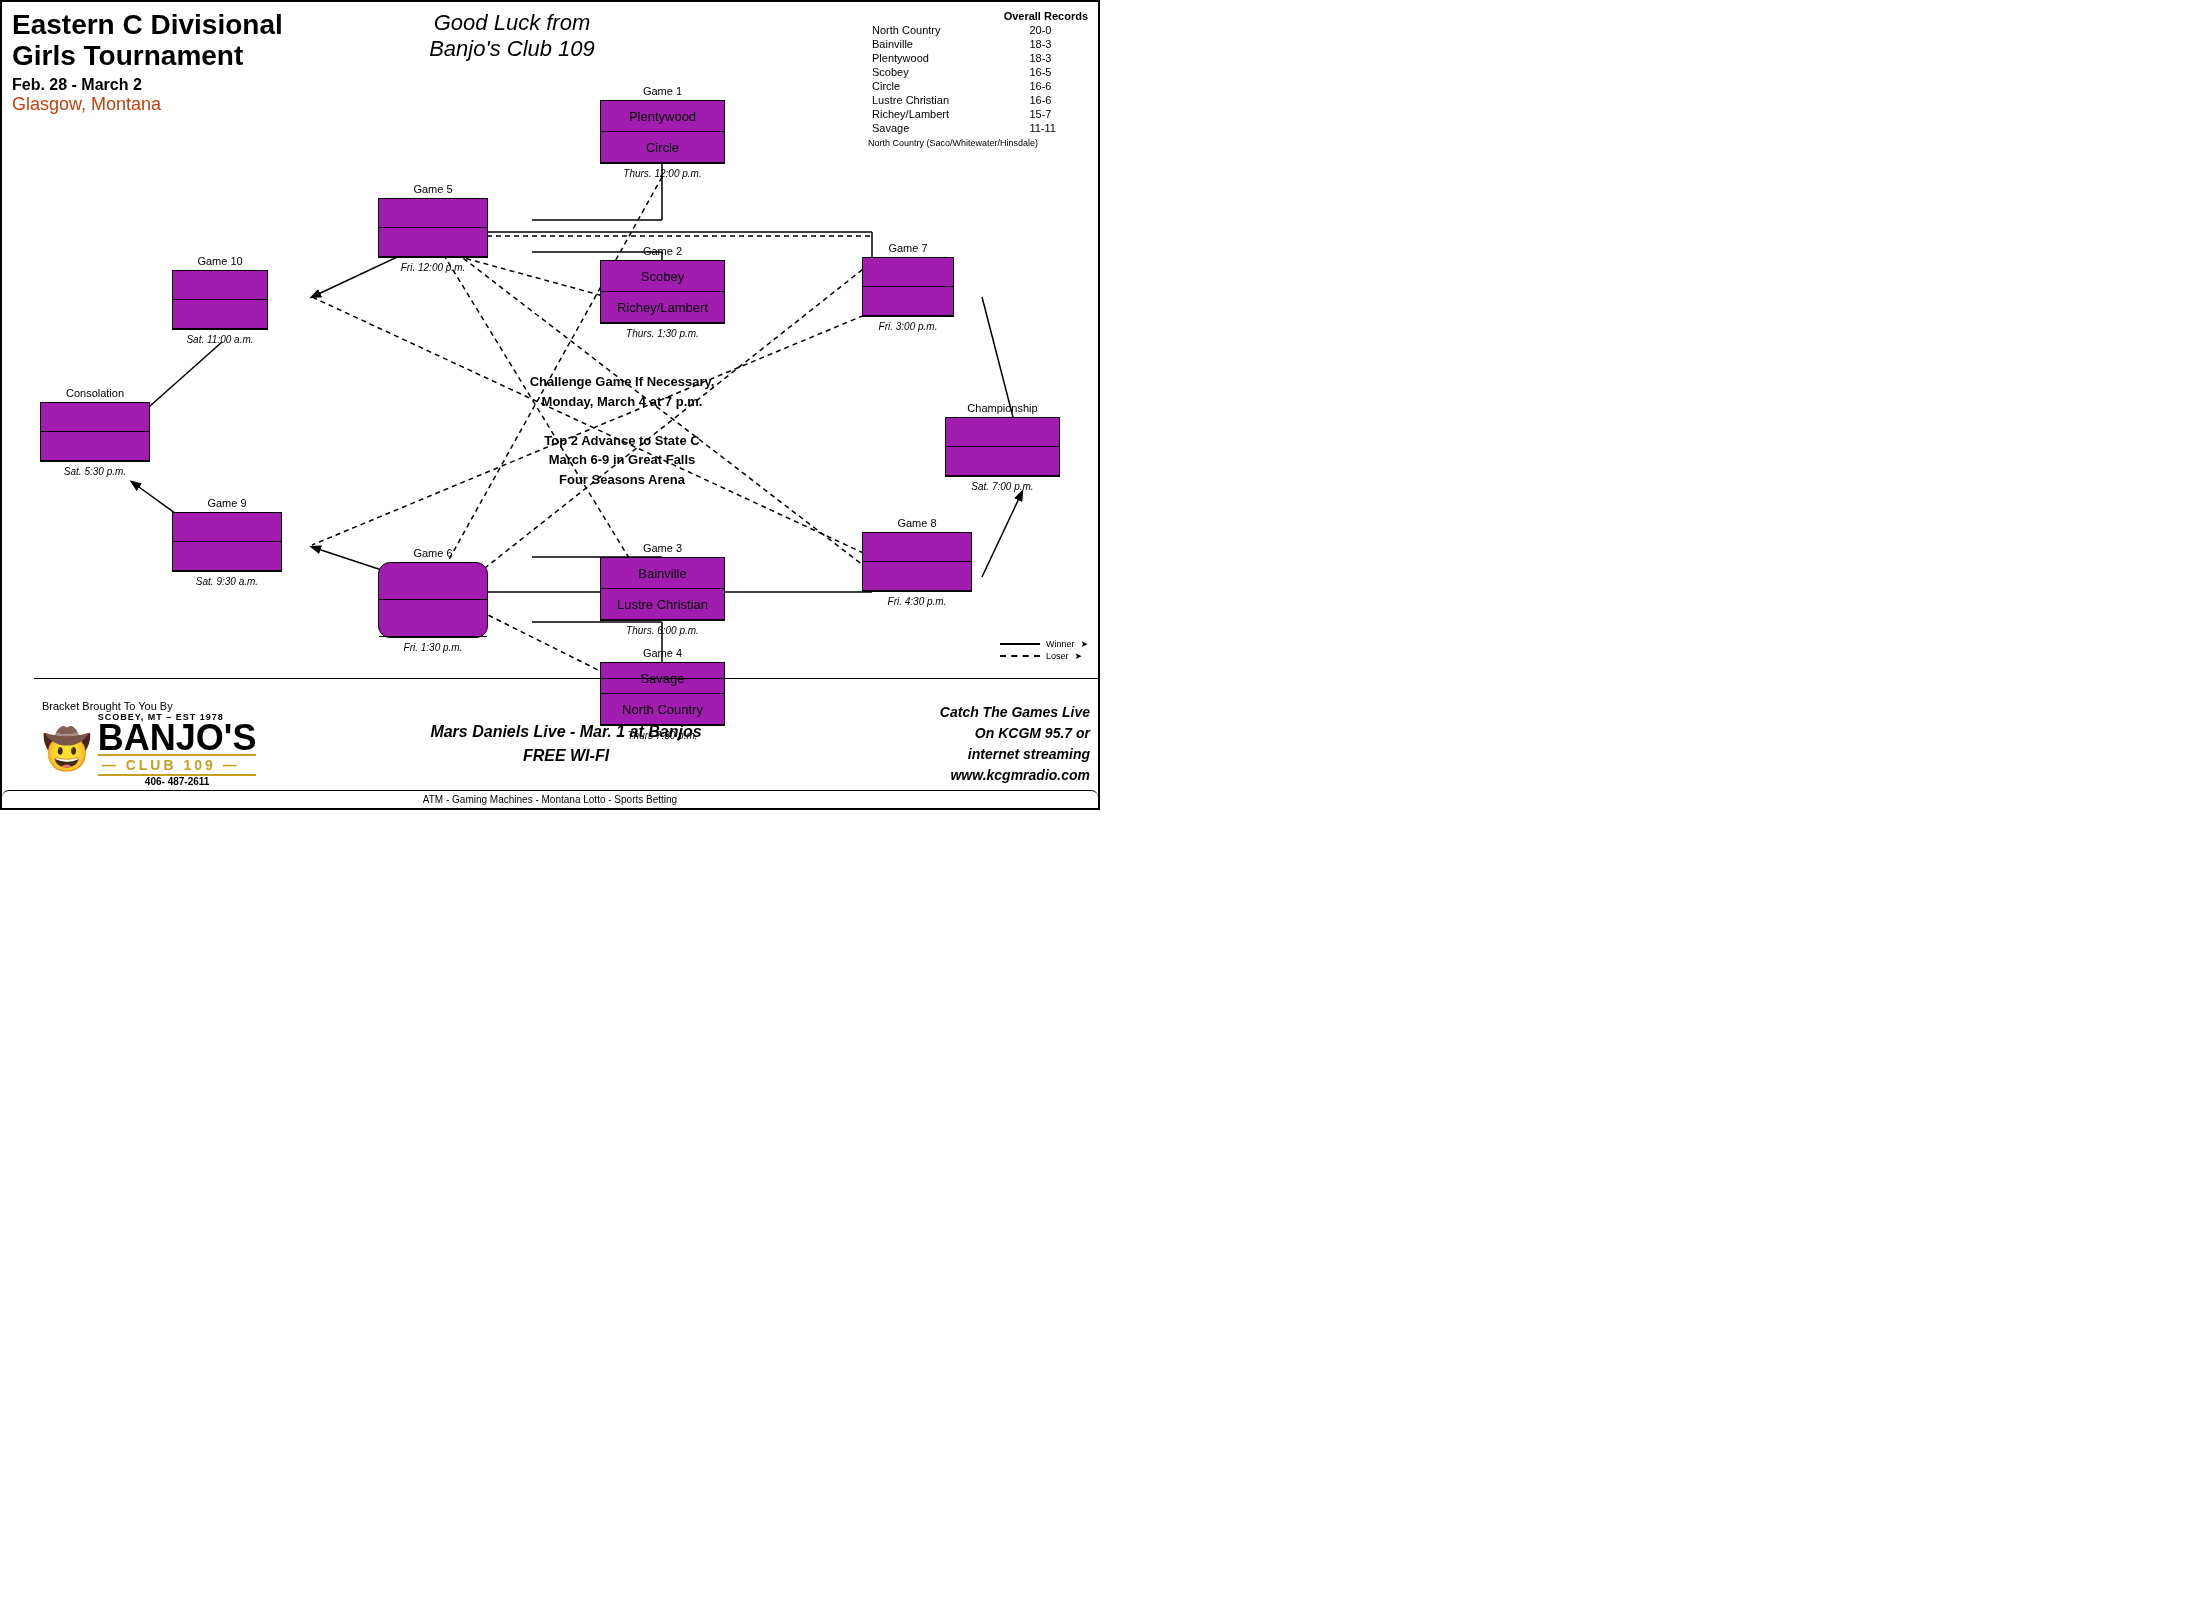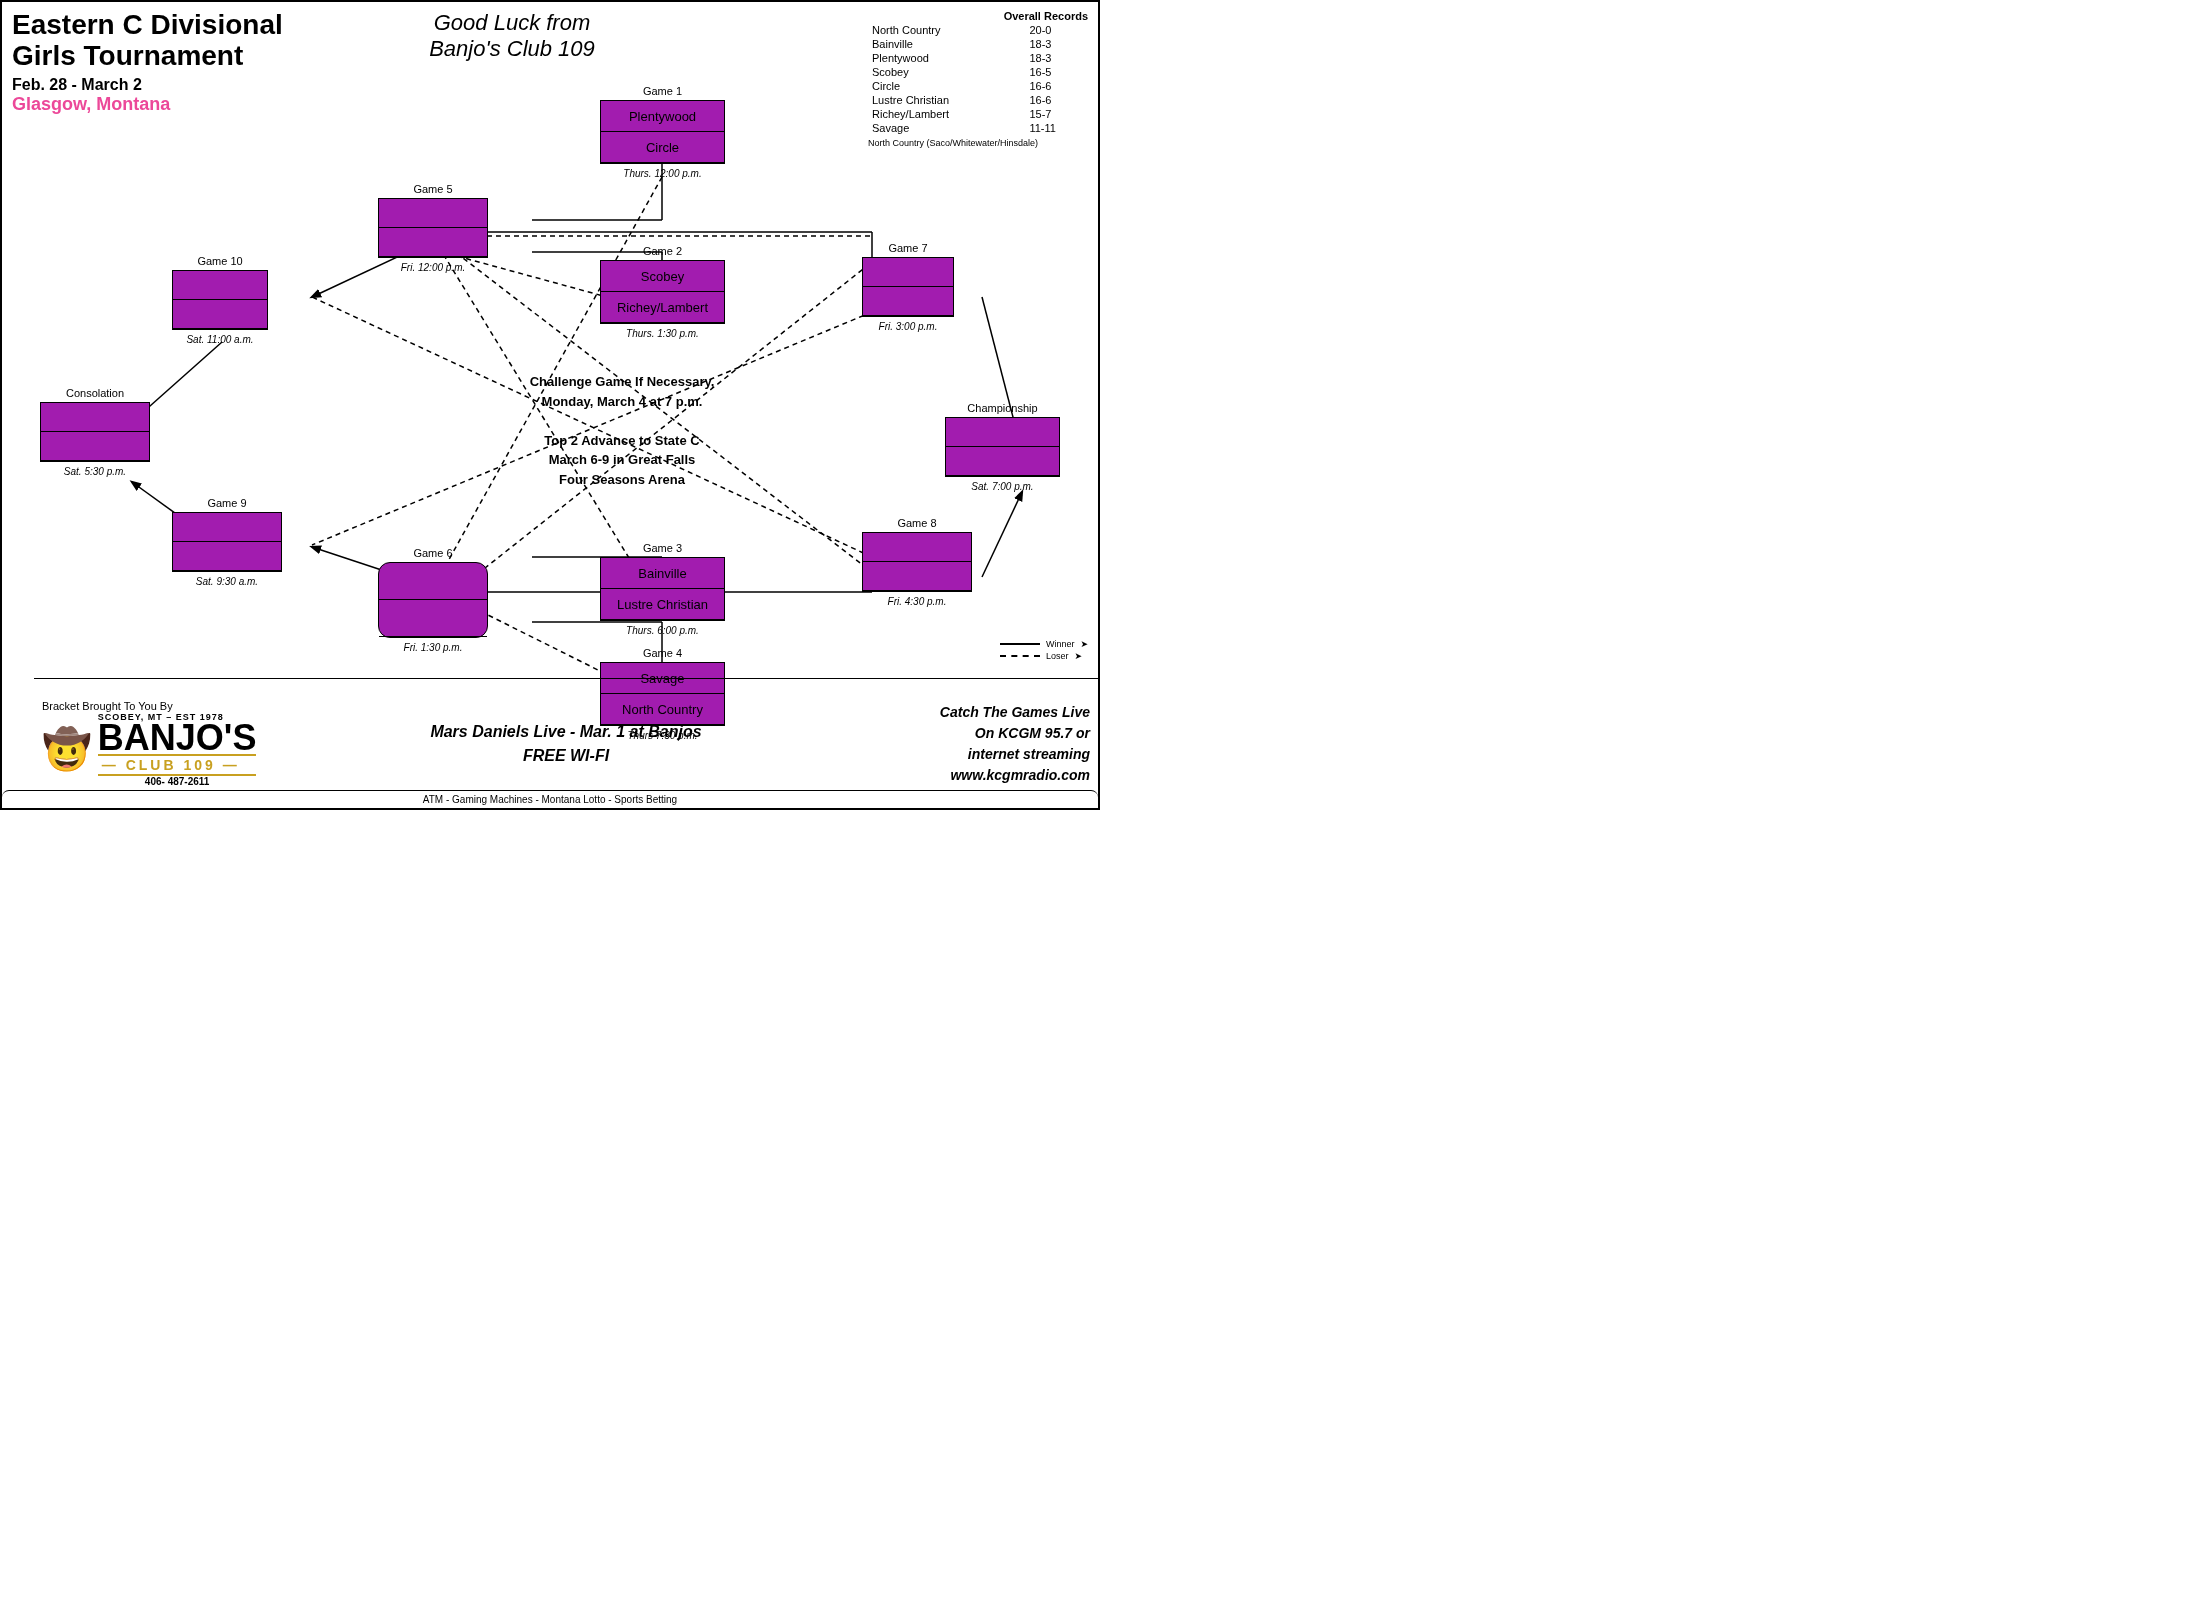--- a/index.html
+++ b/index.html
@@ -33,22 +33,22 @@
       color: #000;
     }
     .title-dates {
       font-size: 16px;
       font-weight: 700;
       color: #000;
       margin-top: 4px;
     }
     .title-location {
       font-size: 18px;
-      font-weight: 700;
-      color: #ec4899;
+      font-weight: 400;
+      color: #c2410c;
     }
 
     .header-center {
       position: absolute;
       top: 8px;
       left: 340px;
       width: 340px;
       text-align: center;
     }
     .good-luck {

